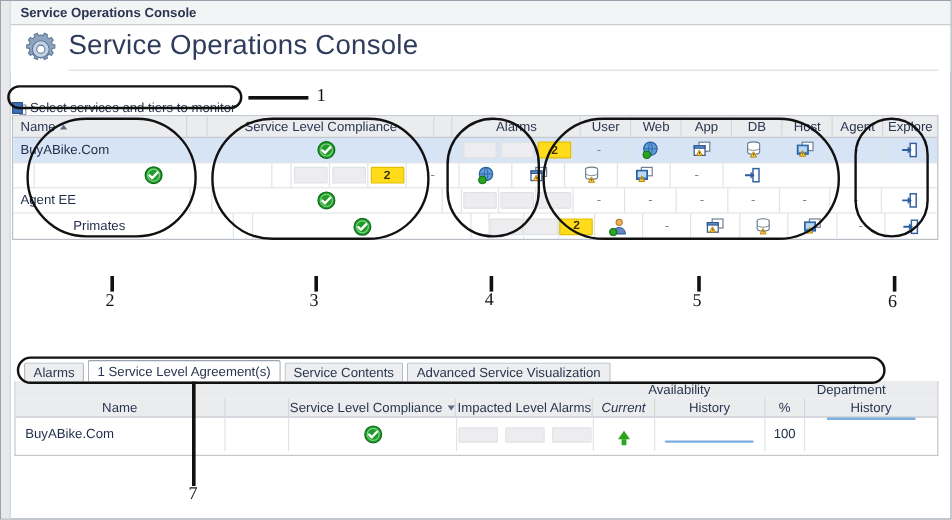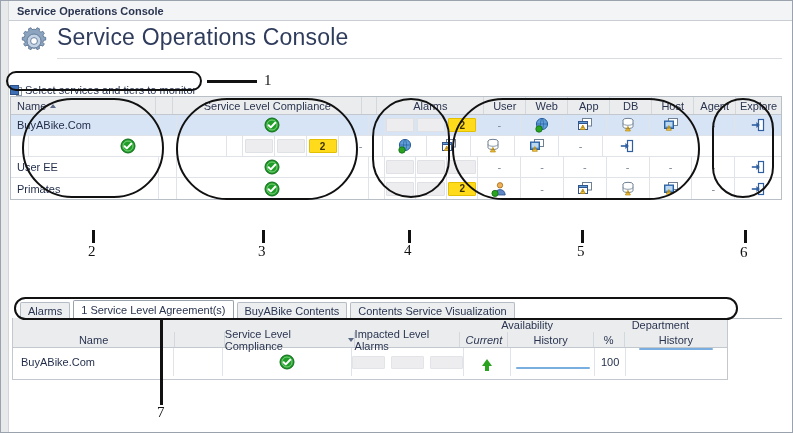--- a/index.html
+++ b/index.html
@@ -100,21 +100,21 @@
   .gt-head {
     display:flex; height:18px; background:#ebecee;
     border-bottom:1px solid #c3c8cf;
   }
   .gt-head div {
     display:flex; align-items:center; justify-content:center;
     font-size:11px; color:#2a3550; border-right:1px solid #d4d8dd;
     height:100%;
   }
   .gt-row { display:flex; height:21px; border-bottom:1px solid #e0e3e7; }
-  .gt-row:last-child { border-bottom:none; }
+  .gt-row:last-child { border-bottom:none;margin-left:44px; }
   .gt-row.sel { background:#d7e4f5; }
   .gt-row > div {
     display:flex; align-items:center; justify-content:center;
     border-right:1px solid #e0e3e7; height:100%;
     font-size:11px; color:#1f2b48;
   }
   .c-name { width:152px; justify-content:flex-start !important; padding-left:6px; }
   .c-gap  { width:18px; }
   .c-slc  { width:198px; }
   .c-gap2 { width:16px; }
@@ -168,21 +168,21 @@
     display:flex; align-items:center; font-size:11px; color:#2a3550;
   }
   .tab.active { background:#ffffff; border-color:#9aa3ad; height:19px; }
 
   .tabstrip-line {
     position:absolute; left:12px; top:318px; width:770px; height:1px;
     background:#b6bcc4;
   }
 
   .grid-bot {
-    position:absolute; left:12px; top:318px; width:716px; height:62px;
+    position:absolute; left:12px; top:318px; width:770px; height:62px;
     border:1px solid #c3c8cf; border-top:none; background:#fff;
   }
   .gb-head-row1 { display:flex; height:14px; background:#ebecee; }
   .gb-head-row2 { display:flex; height:16px; background:#ebecee;
     border-bottom:1px solid #c3c8cf; }
   .gb-head-row1 > div, .gb-head-row2 > div {
     display:flex; align-items:center; justify-content:center;
     font-size:11px; color:#2a3550; height:100%;
   }
   .gb-row { display:flex; height:28px; }
@@ -426,21 +426,21 @@
             <span class="ico">
               <svg class="ico" viewBox="0 0 16 16">
                 <rect x="8.5" y="2.5" width="5" height="11" fill="#fff" stroke="#2f5fa0" stroke-width="1.2"></rect>
                 <path d="M1.8 8h7.2" stroke="#2f5fa0" stroke-width="1.6"></path>
                 <path d="M6.4 5.1L9.8 8l-3.4 2.9z" fill="#2f5fa0"></path>
               </svg>
             </span>
           </div>
         </div>
         <div class="gt-row">
-          <div class="c-name">User EE</div>
+          <div class="c-name">Agent EE</div>
           <div class="c-gap"></div>
           <div class="c-slc">
             <span class="ico">
               <svg class="ico" viewBox="0 0 16 16">
                 <circle cx="8" cy="8" r="7" fill="#1f9d28" stroke="#0d6b18" stroke-width="1"></circle>
                 <circle cx="8" cy="8" r="5" fill="none" stroke="#7fd27f" stroke-width="1"></circle>
                 <path d="M4.6 8.2l2.2 2.2 4.4-4.6" fill="none" stroke="#fff" stroke-width="2" stroke-linecap="round" stroke-linejoin="round"></path>
               </svg>
             </span>
           </div>
@@ -585,22 +585,22 @@
   <div class="lead" style="left:581px; top:230px; width:2.5px; height:13px;"></div>
   <div class="cnum" style="left:577px; top:243px;">5</div>
 
   <div class="oval" style="left:712px; top:98px; width:62px; height:100px;"></div>
   <div class="lead" style="left:744px; top:230px; width:2.5px; height:13px;"></div>
   <div class="cnum" style="left:740px; top:244px;">6</div>
 
   <div class="tabs" id="tabstrip">
       <div class="tab">Alarms</div>
       <div class="tab active">1 Service Level Agreement(s)</div>
-      <div class="tab">BuyABike Contents</div>
-      <div class="tab">Contents Service Visualization</div>
+      <div class="tab">Service Contents</div>
+      <div class="tab">Advanced Service Visualization</div>
     </div>
   <div class="tabstrip-line"></div>
 
   <div class="grid-bot">
     <div class="gb-head-row1">
       <div class="b-name"></div>
       <div class="b-gap"></div>
       <div class="b-slc"></div>
       <div class="b-sla"></div>
       <div class="b-avail">Availability</div>

